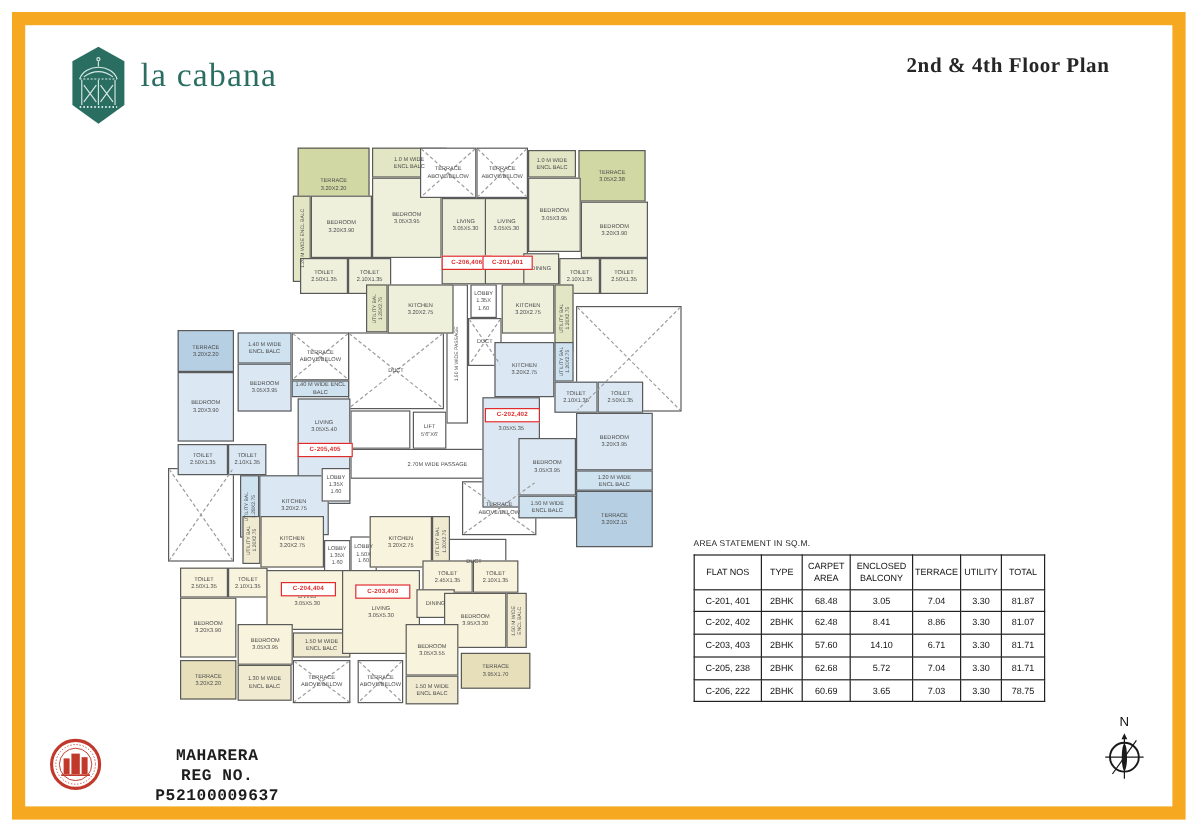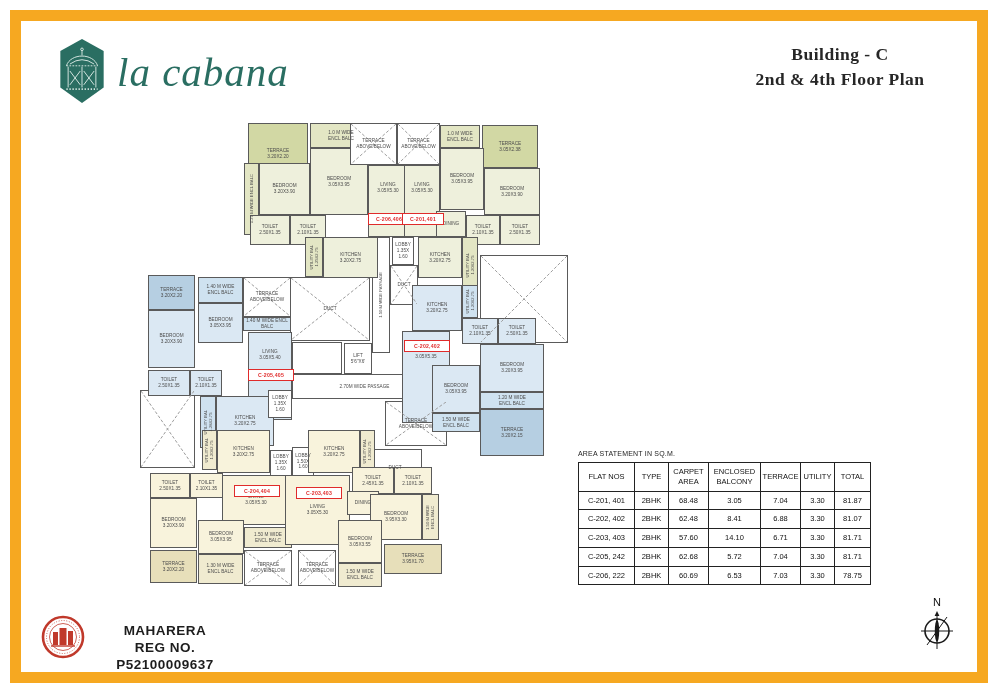--- a/index.html
+++ b/index.html
@@ -5,21 +5,21 @@
   html,body{margin:0;padding:0;}
   body{
     width:998px;height:693px;position:relative;background:#ffffff;
     font-family:"Liberation Sans",sans-serif;overflow:hidden;
   }
   .frame{position:absolute;inset:10px;border:11px solid #F6A821;pointer-events:none;z-index:1;}
 
   
   .logo{position:absolute;left:56px;top:36px;z-index:2;}
   .brand-name{position:absolute;left:117px;top:48px;z-index:2;
-    font-family:"Liberation Serif",serif;font-size:41px;color:#2A6E62;letter-spacing:1px;font-style:italic;}
+    font-family:"Liberation Serif",serif;font-size:28px;color:#2A6E62;letter-spacing:1px;}
   .title-block{position:absolute;right:38px;top:42px;width:240px;text-align:center;z-index:2;
     font-family:"Liberation Serif",serif;font-weight:bold;font-size:17.5px;line-height:25px;
     color:#262626;letter-spacing:0.5px;}
 
   
   .plan{position:absolute;left:140px;top:113px;width:430px;height:492px;z-index:2;}
   .room{position:absolute;box-sizing:border-box;border:1px solid #5a5a5a;
     display:flex;align-items:center;justify-content:center;text-align:center;
     color:#4d4d4d;overflow:hidden;}
   .room .lbl{white-space:pre-line;font-size:4.7px;line-height:1.25;position:relative;z-index:2;}
@@ -36,22 +36,22 @@
   
   .area{position:absolute;left:578px;top:450px;width:292px;z-index:2;}
   .area-title{font-size:7px;color:#222;margin-bottom:5px;letter-spacing:0.2px;}
   .area table{border-collapse:collapse;width:292px;table-layout:fixed;border-radius:18px;}
   .area th,.area td{border:1px solid #222;font-size:7.5px;color:#111;text-align:center;
     padding:4px 1px;white-space:pre-line;line-height:1.3;}
   .area th{font-weight:normal;}
 
   
   .seal{position:absolute;left:40px;top:614px;z-index:2;}
-  .rera{position:absolute;left:84px;top:622px;width:162px;text-align:center;z-index:2;
-    font-family:Liberation Sans, sans-serif;font-weight:bold;font-size:13.5px;line-height:17px;
+  .rera{position:absolute;left:100px;top:622px;width:162px;text-align:center;z-index:2;
+    font-family:Liberation Mono, monospace;font-weight:bold;font-size:13.5px;line-height:17px;
     color:#1d1d1d;letter-spacing:0.5px;}
   .compass{position:absolute;left:916px;top:597px;width:42px;text-align:center;color:#111;z-index:2;}
   .compass .n{font-size:11px;line-height:11px;margin-bottom:1px;}
 </style>
 </head>
 <body>
 
 <div class="frame"></div>
 
 <div class="logo">
@@ -68,21 +68,20 @@
       <line x1="46" y1="33" x2="46" y2="57"></line>
       <path d="M16,38 L28,54 M28,38 L16,54"></path>
       <path d="M32,38 L44,54 M44,38 L32,54"></path>
       <line x1="12" y1="59" x2="48" y2="59" stroke-dasharray="1.5 2" stroke-width="2"></line>
     </g>
   </svg>
 </div>
 <div class="brand-name">la cabana</div>
 
 <div class="title-block">
-  <div>Building - C</div>
   <div>2nd &amp; 4th Floor Plan</div>
 </div>
 
 <div class="plan">
     <div class="room vert" style="left: 232px; top: 124px; width: 18px; height: 116px; background: rgb(255, 255, 255);">
       <span class="lbl">1.50 M WIDE PASSAGE</span>
     </div>
     <div class="room" style="left: 250px; top: 152px; width: 28px; height: 40px; background: rgb(255, 255, 255);">
       <svg class="x" viewBox="0 0 100 100" preserveAspectRatio="none">
         <line x1="0" y1="0" x2="100" y2="100"></line>
@@ -469,47 +468,47 @@
           <td>3.05</td>
           <td>7.04</td>
           <td>3.30</td>
           <td>81.87</td>
         </tr>
         <tr>
           <td>C-202, 402</td>
           <td>2BHK</td>
           <td>62.48</td>
           <td>8.41</td>
-          <td>6.88</td>
+          <td>8.86</td>
           <td>3.30</td>
           <td>81.07</td>
         </tr>
         <tr>
           <td>C-203, 403</td>
           <td>2BHK</td>
           <td>57.60</td>
           <td>14.10</td>
           <td>6.71</td>
           <td>3.30</td>
           <td>81.71</td>
         </tr>
         <tr>
-          <td>C-205, 242</td>
+          <td>C-205, 238</td>
           <td>2BHK</td>
           <td>62.68</td>
           <td>5.72</td>
           <td>7.04</td>
           <td>3.30</td>
           <td>81.71</td>
         </tr>
         <tr>
           <td>C-206, 222</td>
           <td>2BHK</td>
           <td>60.69</td>
-          <td>6.53</td>
+          <td>3.65</td>
           <td>7.03</td>
           <td>3.30</td>
           <td>78.75</td>
         </tr>
       </tbody>
   </table>
 </div>
 
 <div class="seal">
   <svg width="46" height="46" viewBox="0 0 46 46">

